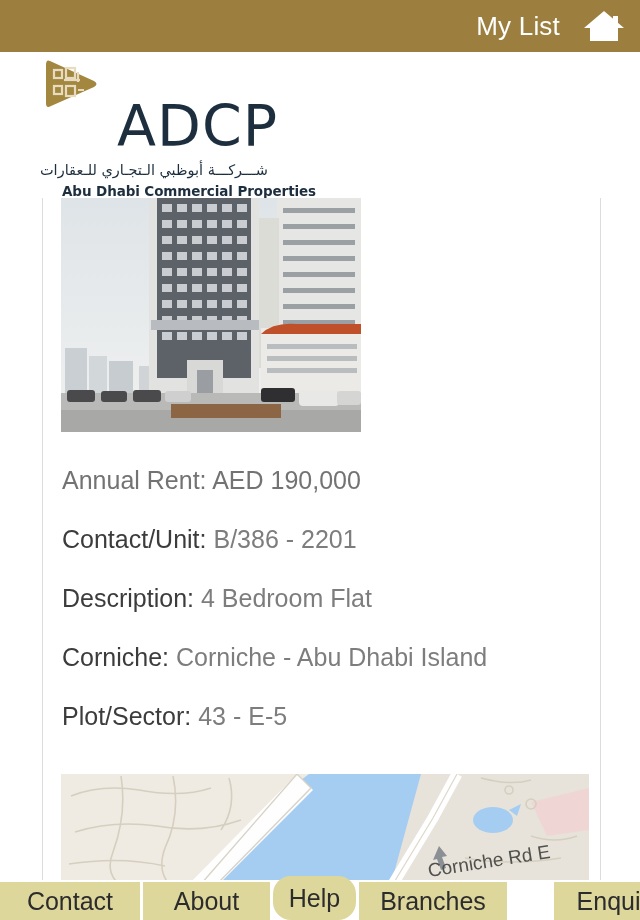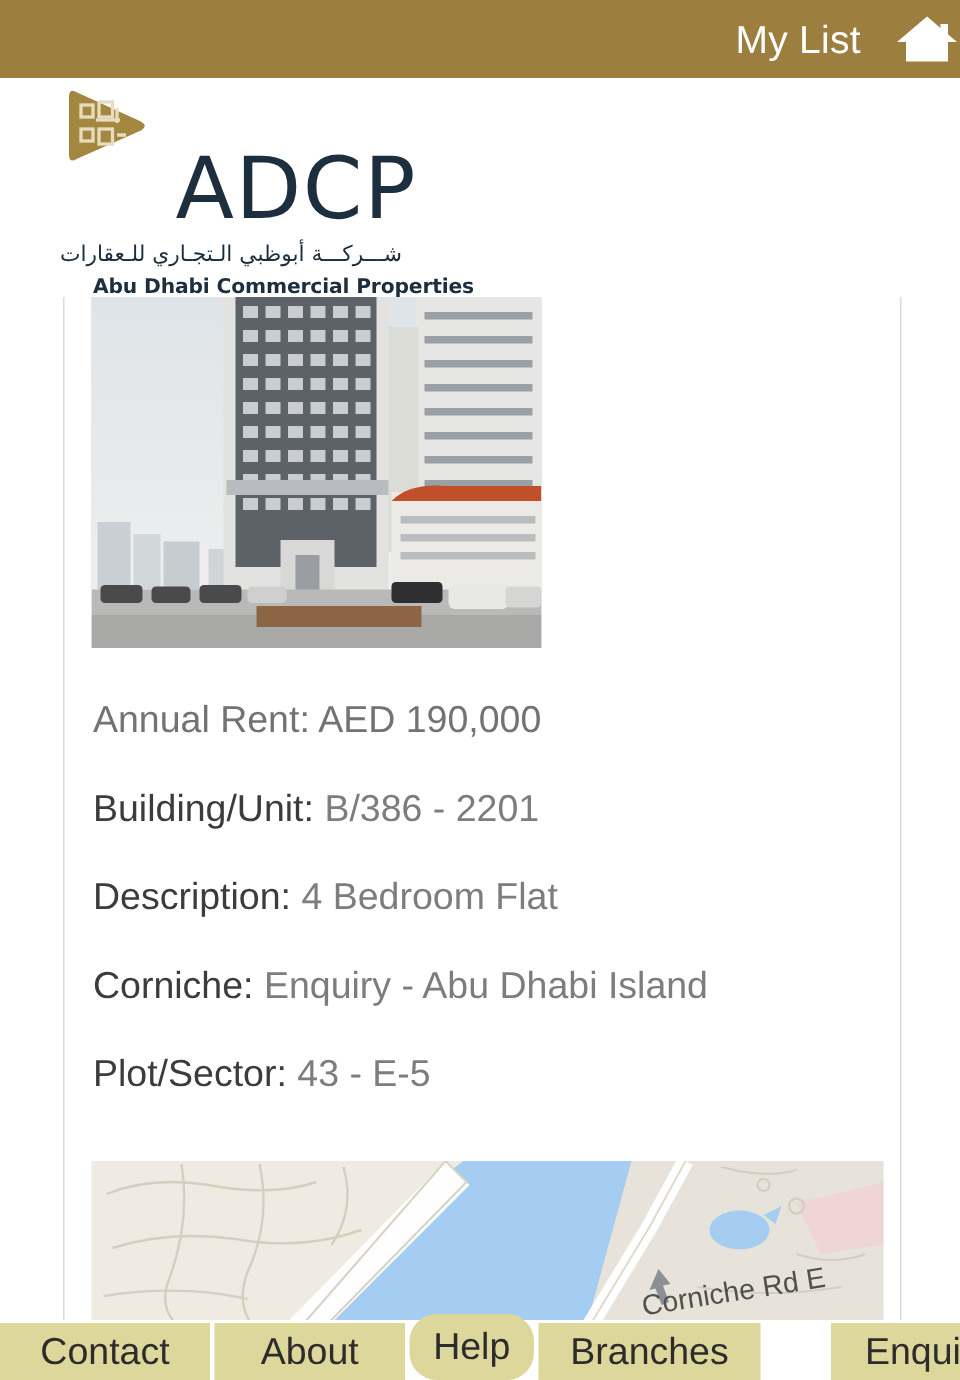--- a/index.html
+++ b/index.html
@@ -9,20 +9,21 @@
     background:#ffffff;
     overflow:hidden;
   }
   #app { position:relative; width:640px; height:920px; background:#fff; }
 
   
   .topbar {
     position:absolute; left:0; top:0; width:640px; height:52px;
     background:#9c7f3e;
     display:flex; align-items:center; justify-content:flex-end;
+    padding-right:14px;
   }
   .mylist {
     color:#ffffff; font-size:26px; letter-spacing:.2px;
     margin-right:22px; line-height:1;
   }
   .home-icon { width:44px; height:34px; display:block; }
 
   
   .logo-block {
     position:absolute; left:40px; top:56px; width:230px; height:140px;
@@ -244,30 +245,30 @@
         <rect x="276" y="193" width="24" height="14" rx="3" fill="#d5d5d3"></rect>
       </svg>
     </div>
 
     <div class="details">
       <div class="row rent">
         <span>Annual Rent:</span>
         <span>AED 190,000</span>
       </div>
       <div class="row">
-        <span class="lbl">Building/Unit:</span>
+        <span class="lbl">Contact/Unit:</span>
         <span class="val">B/386 - 2201</span>
       </div>
       <div class="row">
         <span class="lbl">Description:</span>
         <span class="val">4 Bedroom Flat</span>
       </div>
       <div class="row">
         <span class="lbl">Corniche:</span>
-        <span class="val">Enquiry - Abu Dhabi Island</span>
+        <span class="val">Corniche - Abu Dhabi Island</span>
       </div>
       <div class="row">
         <span class="lbl">Plot/Sector:</span>
         <span class="val">43 - E-5</span>
       </div>
     </div>
 
     <div class="map">
       <svg viewBox="0 0 528 110" preserveAspectRatio="none">
         <rect width="528" height="110" fill="#efebe2"></rect>

